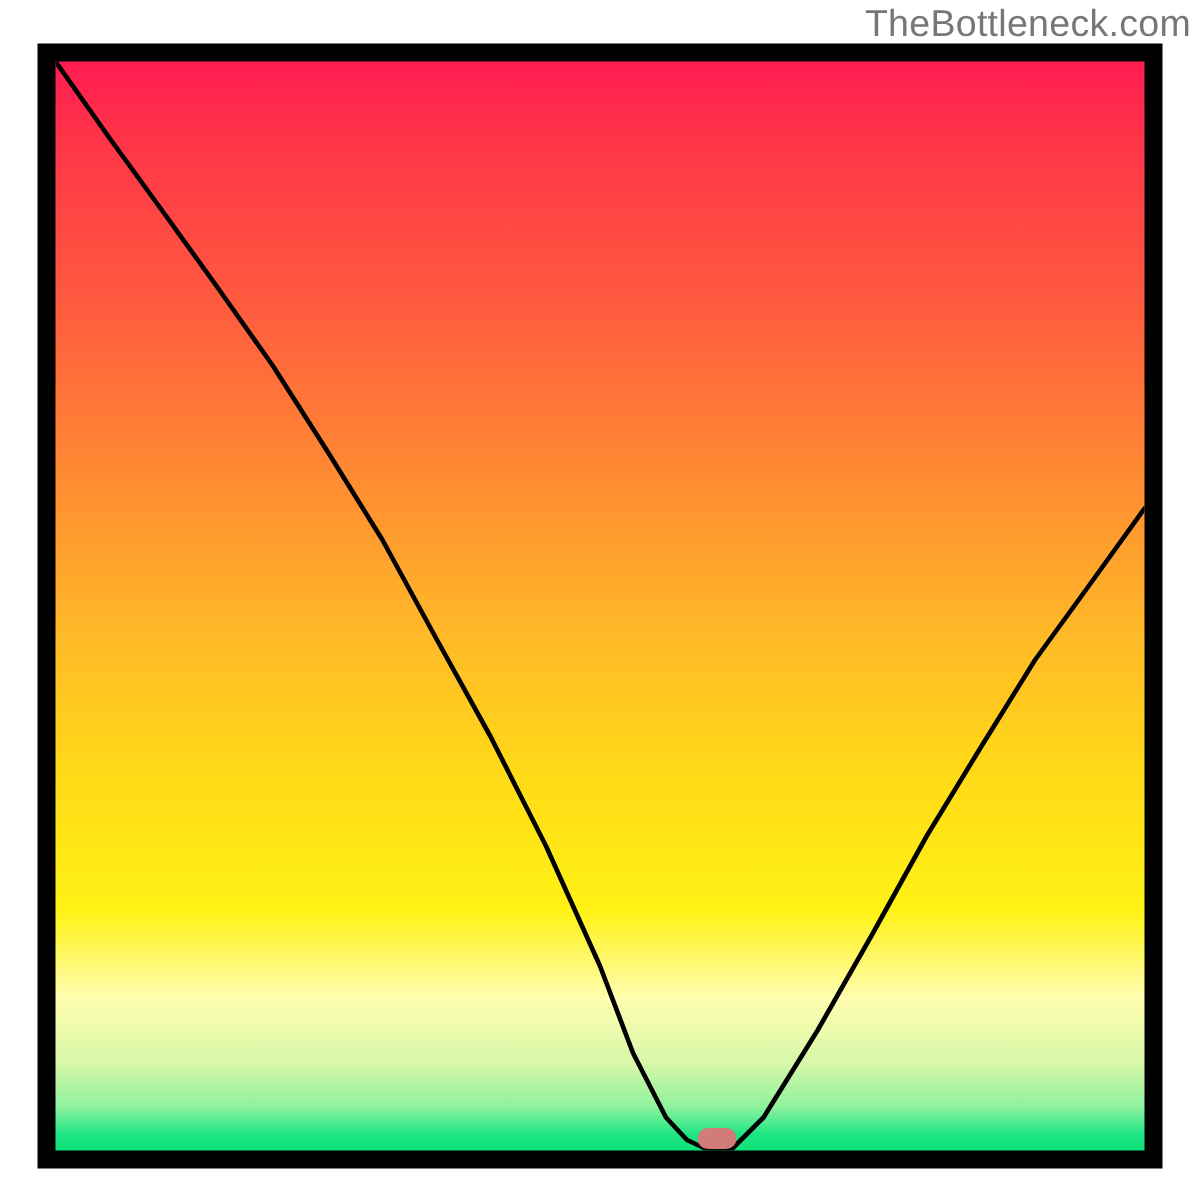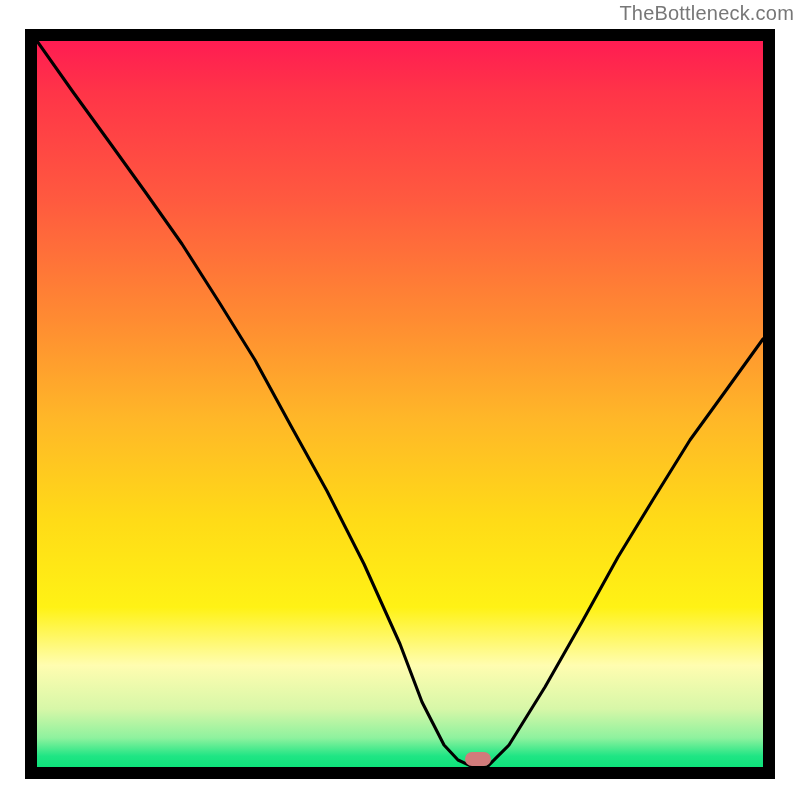--- a/index.html
+++ b/index.html
@@ -12,21 +12,21 @@
     width: 800px;
     height: 800px;
     position: relative;
     background: #fff;
   }
   .attribution {
     position: absolute;
     top: 2px;
     right: 6px;
     color: #777;
-    font-size: 20px;
+    font-size: 25px;
     font-weight: 400;
     letter-spacing: 0.2px;
   }
   .panel {
     position: absolute;
     left: 25px;
     top: 29px;
     width: 750px;
     height: 750px;
     background: #000;

